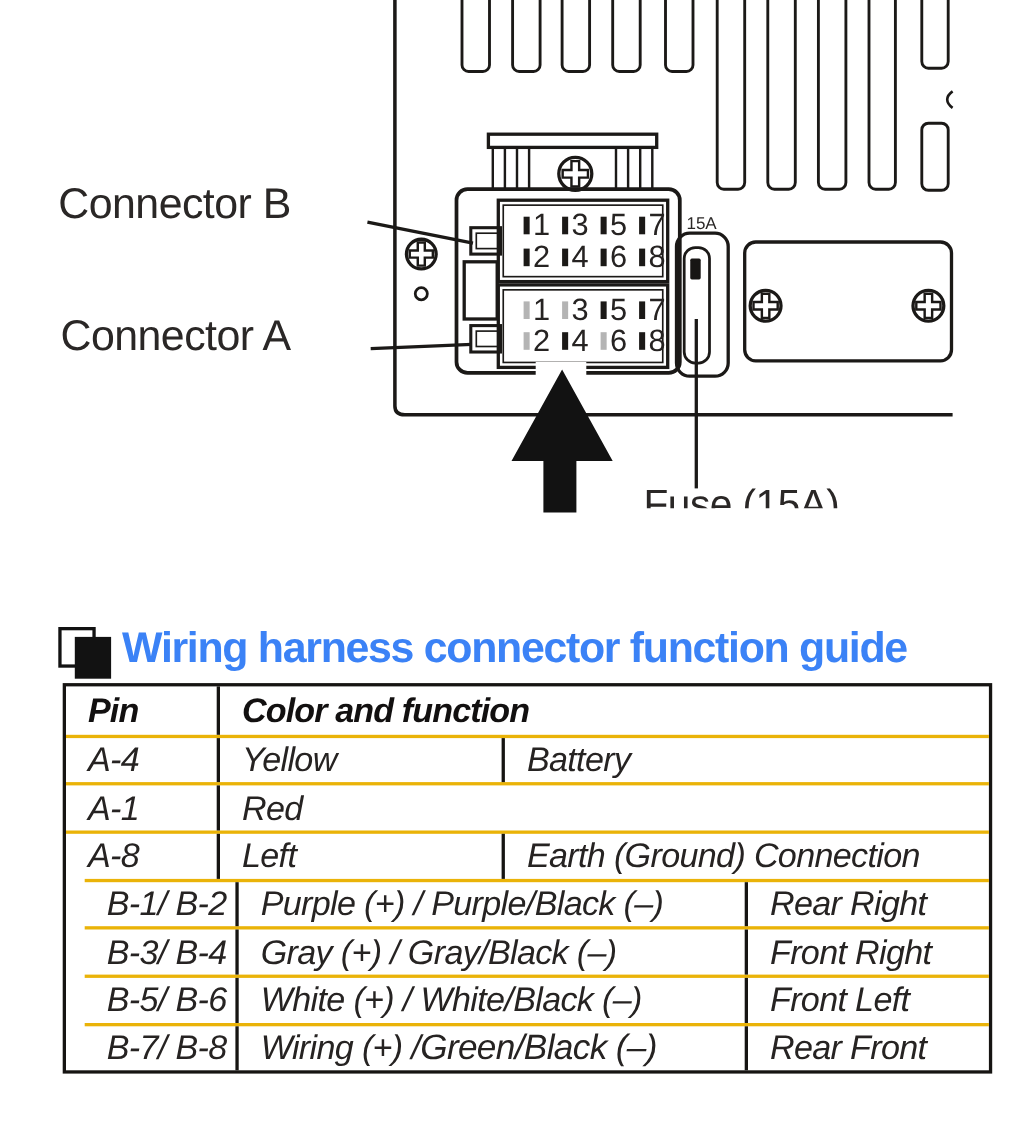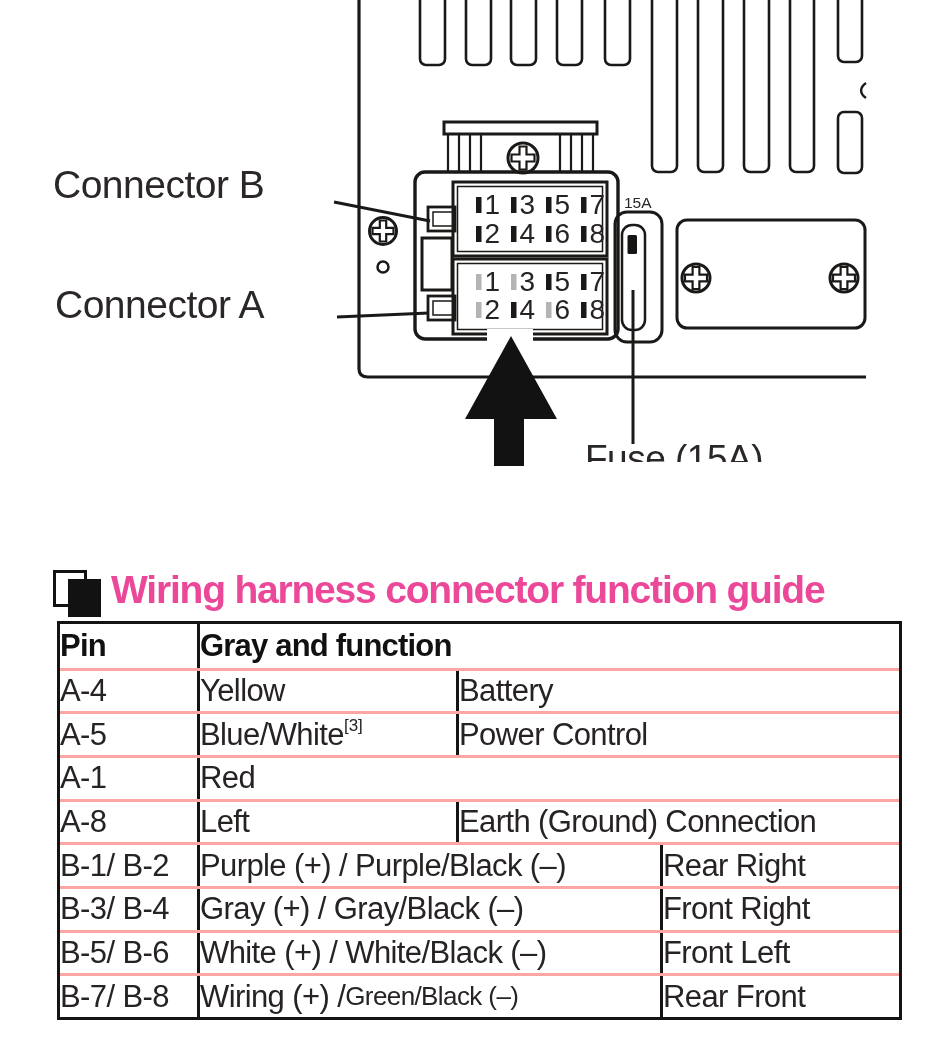--- a/index.html
+++ b/index.html
@@ -7,36 +7,36 @@
         font-family:"Liberation Sans", sans-serif;color:#1f1c1b;}
   svg text{font-family:"Liberation Sans", sans-serif;}
   .diagram{position:absolute;left:0;top:0;}
 
   
   .guide-title{position:absolute;left:53px;top:566px;width:860px;height:52px;}
   .title-icon{position:absolute;left:0;top:4px;width:50px;height:50px;}
   .sq-outline{position:absolute;left:0;top:0;width:28px;height:31px;border:3px solid #121212;background:#fff;}
   .sq-fill{position:absolute;left:15px;top:9px;width:33px;height:38px;background:#121212;}
   .title-text{position:absolute;left:58px;top:2px;margin:0;font-size:39px;line-height:44px;
-              font-weight:bold;letter-spacing:-1.2px;color:#ec4899;white-space:nowrap;}
+              font-weight:bold;letter-spacing:-1.2px;color:#3b82f6;white-space:nowrap;}
 
   .w-table{position:absolute;left:57px;top:621px;width:845px;border:3px solid #161412;
            box-sizing:border-box;background:#fff;}
-  .trow{display:grid;height:43.7px;border-top:3px solid #fca5a5;box-sizing:border-box;}
+  .trow{display:grid;height:43.7px;border-top:3px solid #eab308;box-sizing:border-box;}
   .trow:first-child{border-top:none;height:43.5px;}
   .trow.hdr{grid-template-columns:137px 1fr;}
   .trow.a{grid-template-columns:137px 259px 1fr;}
-  .trow.b{grid-template-columns:137px 463px 1fr;}
-  .c{display:flex;align-items:center;padding-left:0;border-left:3px solid #161412;
+  .trow.b{grid-template-columns:137px 463px 1fr;margin-left:17px;}
+  .c{display:flex;align-items:center;padding-left:20px;border-left:3px solid #161412;
      box-sizing:border-box;font-size:31px;letter-spacing:-0.6px;color:#262322;
-     white-space:nowrap;overflow:hidden;}
+     white-space:nowrap;overflow:hidden;font-style:italic;}
   .c:first-child{border-left:none;}
   .trow.hdr .c{font-weight:bold;color:#121010;letter-spacing:-0.8px;}
   .c sup{font-size:17px;line-height:0;position:relative;top:-9px;letter-spacing:0;}
-  .c .small{font-size:26px;}
+  .c .small{font-size:32px;}
 </style>
 </head>
 <body>
 
 <div class="page">
 
   <svg class="diagram" width="938" height="530" viewBox="0 0 938 530">
     <defs>
       <clipPath id="capclip">
           <rect x="0" y="0" width="938" height="462"></rect>
@@ -174,34 +174,26 @@
     <span class="title-icon">
       <span class="sq-outline"></span>
         <span class="sq-fill"></span>
     </span>
     <h1 class="title-text">Wiring harness connector function guide</h1>
   </div>
 
   <div class="w-table">
     <div class="trow hdr">
       <div class="c">Pin</div>
-      <div class="c">Gray and function</div>
+      <div class="c">Color and function</div>
     </div>
     <div class="trow a">
       <div class="c">A-4</div>
       <div class="c">Yellow</div>
       <div class="c">Battery</div>
-    </div>
-    <div class="trow a">
-      <div class="c">A-5</div>
-      <div class="c">
-          <span>Blue/White</span>
-          <sup>[3]</sup>
-        </div>
-      <div class="c">Power Control</div>
     </div>
     <div class="trow a">
       <div class="c">A-1</div>
       <div class="c">Red</div>
     </div>
     <div class="trow a">
       <div class="c">A-8</div>
       <div class="c">Left</div>
       <div class="c">Earth (Ground) Connection</div>
     </div>

